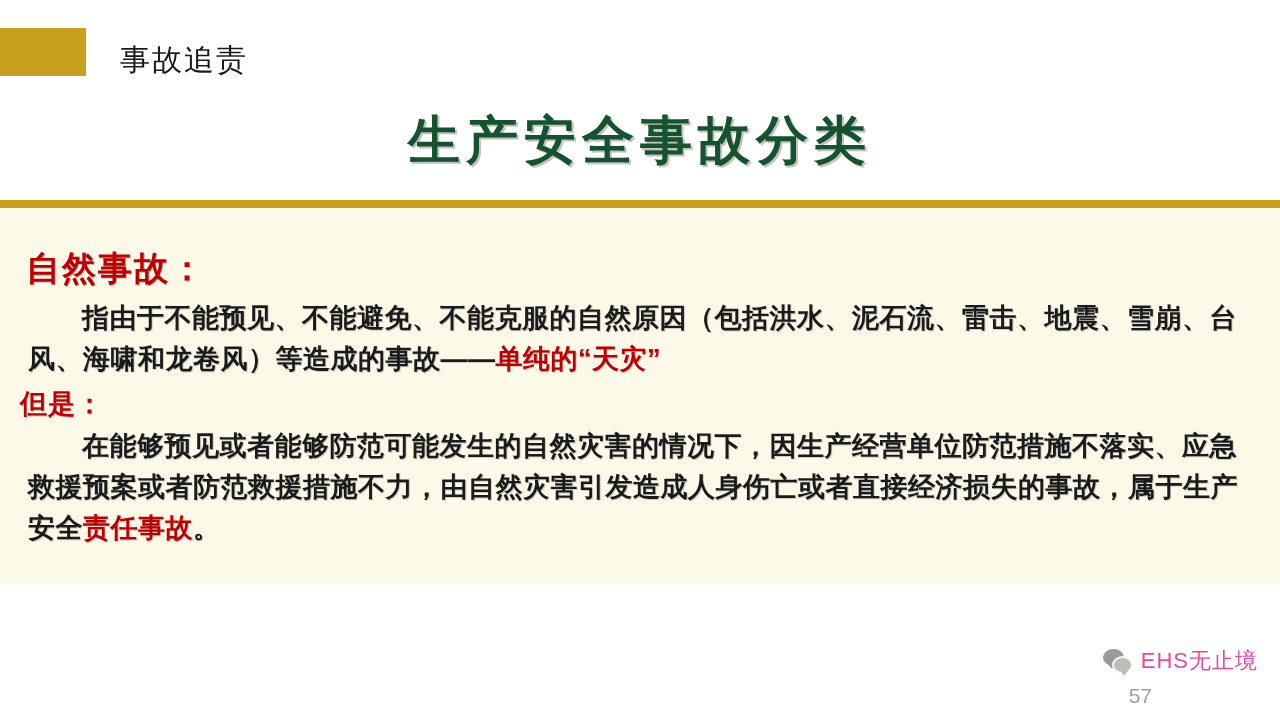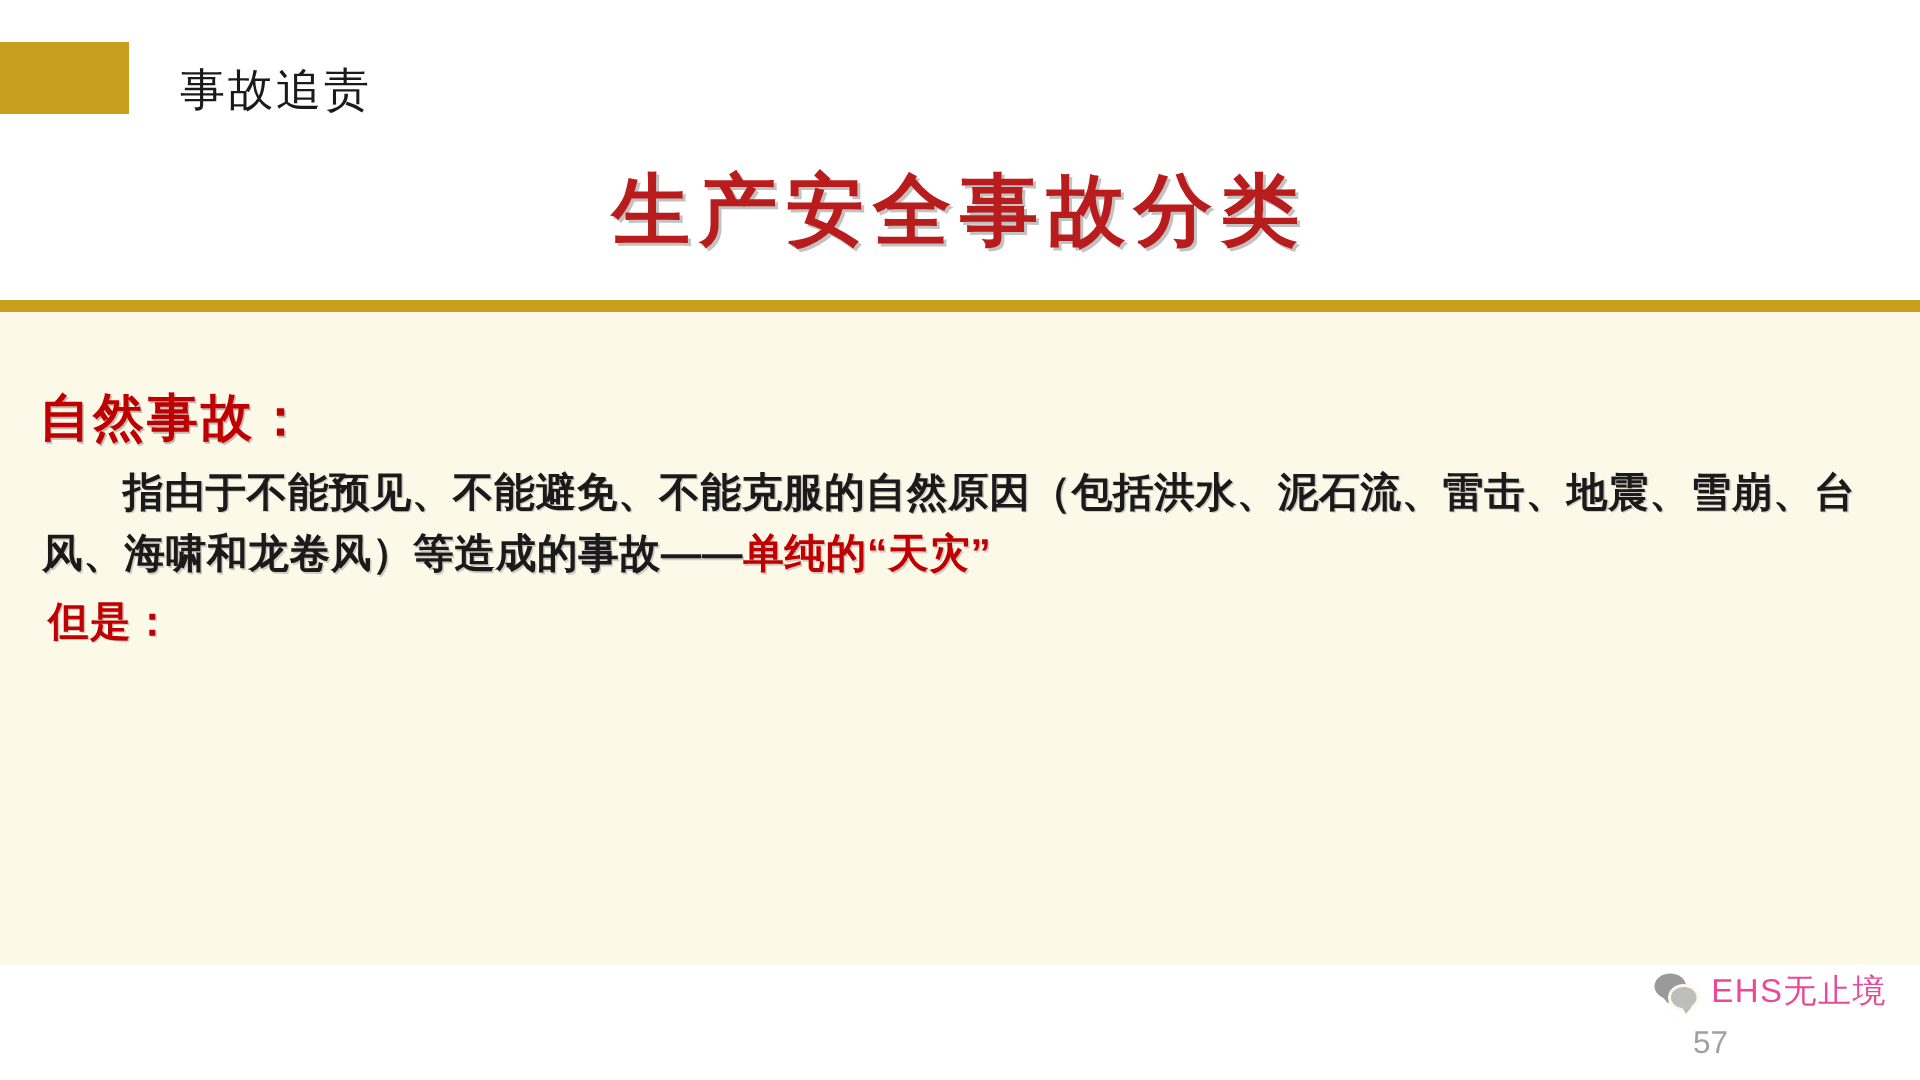--- a/index.html
+++ b/index.html
@@ -47,43 +47,43 @@
     white-space: nowrap;
   }
   .header-title {
     position: absolute;
     left: 0;
     top: 106px;
     width: 1280px;
     text-align: center;
     font-size: 52px;
     font-weight: bold;
-    color: #b91c1c;
+    color: #14532d;
     letter-spacing: 6px;
     text-shadow: 2px 2px 0 rgba(120,120,120,0.45);
   }
   .header-rule {
     position: absolute;
     left: 0;
     top: 200px;
     width: 1280px;
     height: 8px;
     background: #c8a01e;
   }
 
   
   .body-area {
     position: absolute;
     left: 0;
     top: 208px;
     width: 1280px;
-    height: 435px;
+    height: 376px;
     background: #fdf9e9;
     box-sizing: border-box;
-    padding: 48px 16px 0 16px;
+    padding: 38px 16px 0 16px;
   }
   .lead {
     font-size: 34px;
     font-weight: bold;
     color: #c00000;
     letter-spacing: 2px;
     margin: 0 0 6px 10px;
     text-shadow: 1px 1px 0 rgba(140,140,140,0.55);
   }
   .para {
@@ -100,21 +100,21 @@
     margin-left: 12px;
   }
   .red {
     color: #c00000;
   }
   .but {
     font-size: 27px;
     font-weight: bold;
     color: #c00000;
     letter-spacing: 1px;
-    margin: 6px 0 4px 16px;
+    margin: 6px 0 4px 4px;
     text-shadow: 1px 1px 0 rgba(150,150,150,0.5);
   }
 
   
   .wechat-badge {
     position: absolute;
     right: 22px;
     bottom: 44px;
     display: flex;
     align-items: center;
@@ -195,20 +195,23 @@
   <div class="body-area">
 
     <div class="lead">自然事故：</div>
 
     <p class="para indent">
       <span>指由于不能预见、不能避免、不能克服的自然原因（包括洪水、泥石流、雷击、地震、雪崩、台风、海啸和龙卷风）等造成的事故——</span><span class="red">单纯的“天灾”</span>
     </p>
 
     <div class="but">但是：</div>
 
+    <p class="para indent">
+      <span>在能够预见或者能够防范可能发生的自然灾害的情况下，因生产经营单位防范措施不落实、应急救援预案或者防范救援措施不力，由自然灾害引发造成人身伤亡或者直接经济损失的事故，属于生产安全</span><span class="red">责任事故</span><span>。</span>
+    </p>
 
   </div>
 
   <div class="wechat-badge">
     <span class="wechat-icon">
       <span class="b1"></span>
       <span class="b2"></span>
     </span>
     <span class="wechat-text">EHS无止境</span>
   </div>

